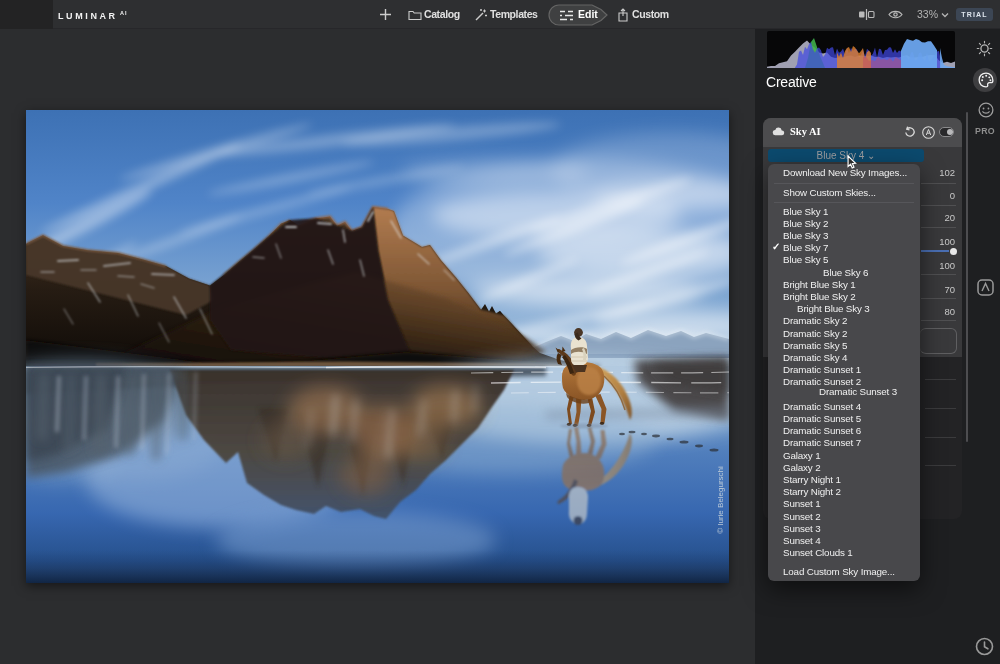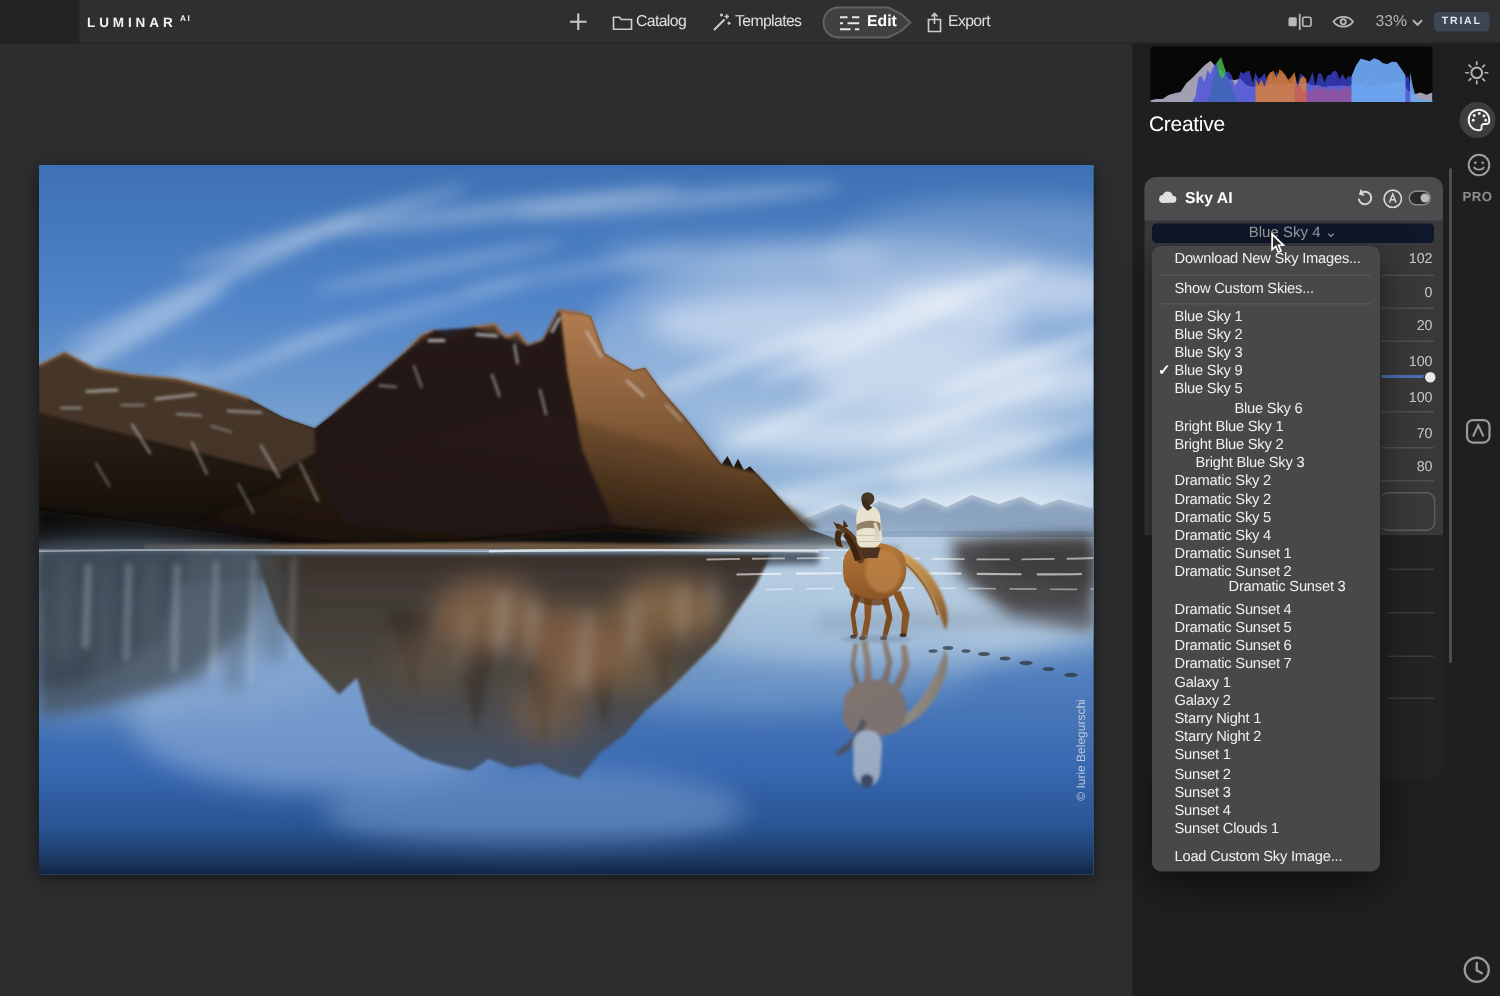--- a/index.html
+++ b/index.html
@@ -5,34 +5,34 @@
   * { margin:0; padding:0; box-sizing:border-box; }
   html,body { width:1000px; height:664px; overflow:hidden; background:#2b2c2e; font-family:"Liberation Sans",sans-serif; }
   #app { position:relative; width:1000px; height:664px; }
   .abs { position:absolute; }
 
   
   #topbar { position:absolute; left:0; top:0; width:1000px; height:29px; background:#2e2f31; border-bottom:1px solid #27272a; }
   #logoblock { position:absolute; left:0; top:0; width:53px; height:29px; background:#232324; }
   #logo { position:absolute; left:58px; top:9.5px; color:#f2f2f2; font-size:9px; font-weight:bold; letter-spacing:2.6px; }
   #logo sup { font-size:5.5px; letter-spacing:1px; }
-  .tbtxt { position:absolute; top:0; height:29px; line-height:29px; color:#e0e0e0; font-size:10.5px; font-weight:normal; letter-spacing:-0.4px; }
+  .tbtxt { position:absolute; top:0; height:29px; line-height:29px; color:#e0e0e0; font-size:10.5px; font-weight:bold; letter-spacing:-0.4px; }
   .tbicon { position:absolute; top:0; height:29px; display:flex; align-items:center; }
   #editpill { position:absolute; left:548px; top:4px; width:61px; height:22px; }
   #editpill span { color:#fff; font-size:10.5px; font-weight:bold; }
   #trial { position:absolute; left:956px; top:8px; width:37px; height:13px; background:#3c4654; border-radius:3px; color:#dfe6ee; font-size:7px; font-weight:bold; letter-spacing:1.2px; text-align:center; line-height:13px; }
   #zoomtxt { position:absolute; left:917px; top:0; height:29px; line-height:29px; color:#b4b4b4; font-size:10.5px; }
 
   
   #sidebar { position:absolute; left:755px; top:29px; width:245px; height:635px; background:#1e1f21; }
   #histo { position:absolute; left:767px; top:31px; width:188px; height:37px; background:#070708; border-radius:2px; }
   #creative { position:absolute; left:766px; top:74px; color:#ffffff; font-size:14px; font-weight:normal; letter-spacing:-0.2px; }
   #skypanel { position:absolute; left:763px; top:118px; width:199px; height:239px; background:#39393b; border-radius:8px 8px 0 0; }
   #skyheader { position:absolute; left:0; top:0; width:199px; height:29px; background:#4c4c4e; border-radius:8px 8px 0 0; }
-  #skytitle { position:absolute; left:27px; top:8px; color:#fff; font-size:10.5px; font-weight:bold; }
+  #skytitle { position:absolute; left:27px; top:8px; color:#fff; font-size:10.5px; font-weight:bold;font-family:Liberation Serif, serif; }
   .slval { position:absolute; color:#c9c9c9; font-size:9.5px; text-align:right; width:30px; left:925px; }
   .sltrack { position:absolute; left:921px; width:35px; height:1px; background:#505052; }
 
   
   #sbar { position:absolute; left:966px; top:112px; width:1.6px; height:330px; background:#4d4d50; border-radius:1px; }
   #palcircle { position:absolute; left:973px; top:67.5px; width:24px; height:24px; background:#3e3e40; border-radius:50%; }
   #protxt { position:absolute; left:975px; top:125.5px; color:#8e8e8e; font-size:8.8px; font-weight:bold; letter-spacing:0.3px; }
 
   
   #menu { position:absolute; left:768px; top:164px; width:152px; height:417px; background:#48484b; border-radius:6px; box-shadow:0 8px 24px rgba(0,0,0,0.55); }
@@ -386,21 +386,21 @@
           </g>
         </svg>
       <span class="abs" style="left:30px;top:4px;">Edit</span>
     </div>
     <div class="tbicon" style="left:617px;">
         <svg width="12" height="14" viewBox="0 0 12 14">
           <path d="M2 5 H10 V13 H2 Z" fill="none" stroke="#cccccc" stroke-width="1.1"></path>
           <path d="M6 8 V1 M4 3 L6 1 L8 3" fill="none" stroke="#cccccc" stroke-width="1.1"></path>
         </svg>
       </div>
-    <div class="tbtxt" style="left:632px;">Export</div>
+    <div class="tbtxt" style="left:632px;">Custom</div>
     <div class="tbicon" style="left:858px;">
         <svg width="17" height="11" viewBox="0 0 17 11">
           <rect x="1" y="2.5" width="5.5" height="6" rx="1" fill="#b9b9b9"></rect>
           <rect x="10.5" y="2.5" width="5.5" height="6" rx="1" fill="none" stroke="#b9b9b9" stroke-width="1.1"></rect>
           <path d="M8.5 0v11" stroke="#b9b9b9" stroke-width="1.2"></path>
         </svg>
       </div>
     <div class="tbicon" style="left:888px;">
         <svg width="15" height="11" viewBox="0 0 15 11">
           <path d="M1 5.5 C4 1.2 11 1.2 14 5.5 C11 9.8 4 9.8 1 5.5 Z" fill="none" stroke="#b9b9b9" stroke-width="1.2"></path>
@@ -441,21 +441,21 @@
         <path d="M3.6 0.6 L2.8 3.3 L5.5 3.9" fill="none" stroke="#d8d8d8" stroke-width="1.3"></path>
       </svg>
     <svg class="abs" style="left:158.5px;top:7.5px;" width="13" height="13" viewBox="0 0 13 13">
         <circle cx="6.5" cy="6.5" r="5.8" fill="none" stroke="#d8d8d8" stroke-width="1.1"></circle>
         <path d="M4.3 9 L6.5 3.4 L8.7 9 M5.2 7.2 h2.6" fill="none" stroke="#d8d8d8" stroke-width="1"></path>
       </svg>
     <div class="abs" style="left:176px;top:9px;width:15px;height:10px;border-radius:5px;background:#29292b;border:1px solid #8a8a8c;">
       <div class="abs" style="left:6.5px;top:1px;width:6px;height:6px;border-radius:50%;background:#b9b9bb;"></div>
     </div>
 
-    <div class="abs" style="left:5px;top:31px;width:188px;height:13px;background:#0f172a;border-radius:3px;color:#9d9da0;font-size:10px;text-align:center;line-height:13px;">Blue Sky 4 ⌄</div>
+    <div class="abs" style="left:5px;top:31px;width:156px;height:13px;background:#0c4a6e;border-radius:3px;color:#9d9da0;font-size:10px;text-align:center;line-height:13px;">Blue Sky 4 ⌄</div>
   </div>
 
   <div class="slval" style="top:167px;">102</div>
   <div class="sltrack" style="top:183px;"></div>
   <div class="slval" style="top:190px;">0</div>
   <div class="sltrack" style="top:205px;"></div>
   <div class="slval" style="top:212px;">20</div>
   <div class="sltrack" style="top:227px;"></div>
   <div class="slval" style="top:236px;">100</div>
   <div class="abs" style="left:921px;top:250px;width:28px;height:2px;background:#4a6fb4;"></div>
@@ -518,21 +518,21 @@
   </svg>
 
   <div id="menu">
     <div class="mi" style="top:3px;">Download New Sky Images...</div>
     <div class="sep" style="top:18.5px;"></div>
     <div class="mi" style="top:22.5px;">Show Custom Skies...</div>
     <div class="sep" style="top:38px;"></div>
     <div class="mi" style="top:41.6px;">Blue Sky 1</div>
     <div class="mi" style="top:53.8px;">Blue Sky 2</div>
     <div class="mi" style="top:66.0px;">Blue Sky 3</div>
-    <div class="mi" style="top:78.2px;">Blue Sky 9</div>
+    <div class="mi" style="top:78.2px;">Blue Sky 7</div>
     <div class="mi" style="top:90.4px;">Blue Sky 5</div>
     <div class="mi" style="top:102.6px;padding-left:40px;">Blue Sky 6</div>
     <div class="mi" style="top:114.8px;">Bright Blue Sky 1</div>
     <div class="mi" style="top:127.0px;">Bright Blue Sky 2</div>
     <div class="mi" style="top:139.2px;margin-left:14px;">Bright Blue Sky 3</div>
     <div class="mi" style="top:151.4px;">Dramatic Sky 2</div>
     <div class="mi" style="top:163.6px;">Dramatic Sky 2</div>
     <div class="mi" style="top:175.8px;">Dramatic Sky 5</div>
     <div class="mi" style="top:188.0px;">Dramatic Sky 4</div>
     <div class="mi" style="top:200.2px;">Dramatic Sunset 1</div>

